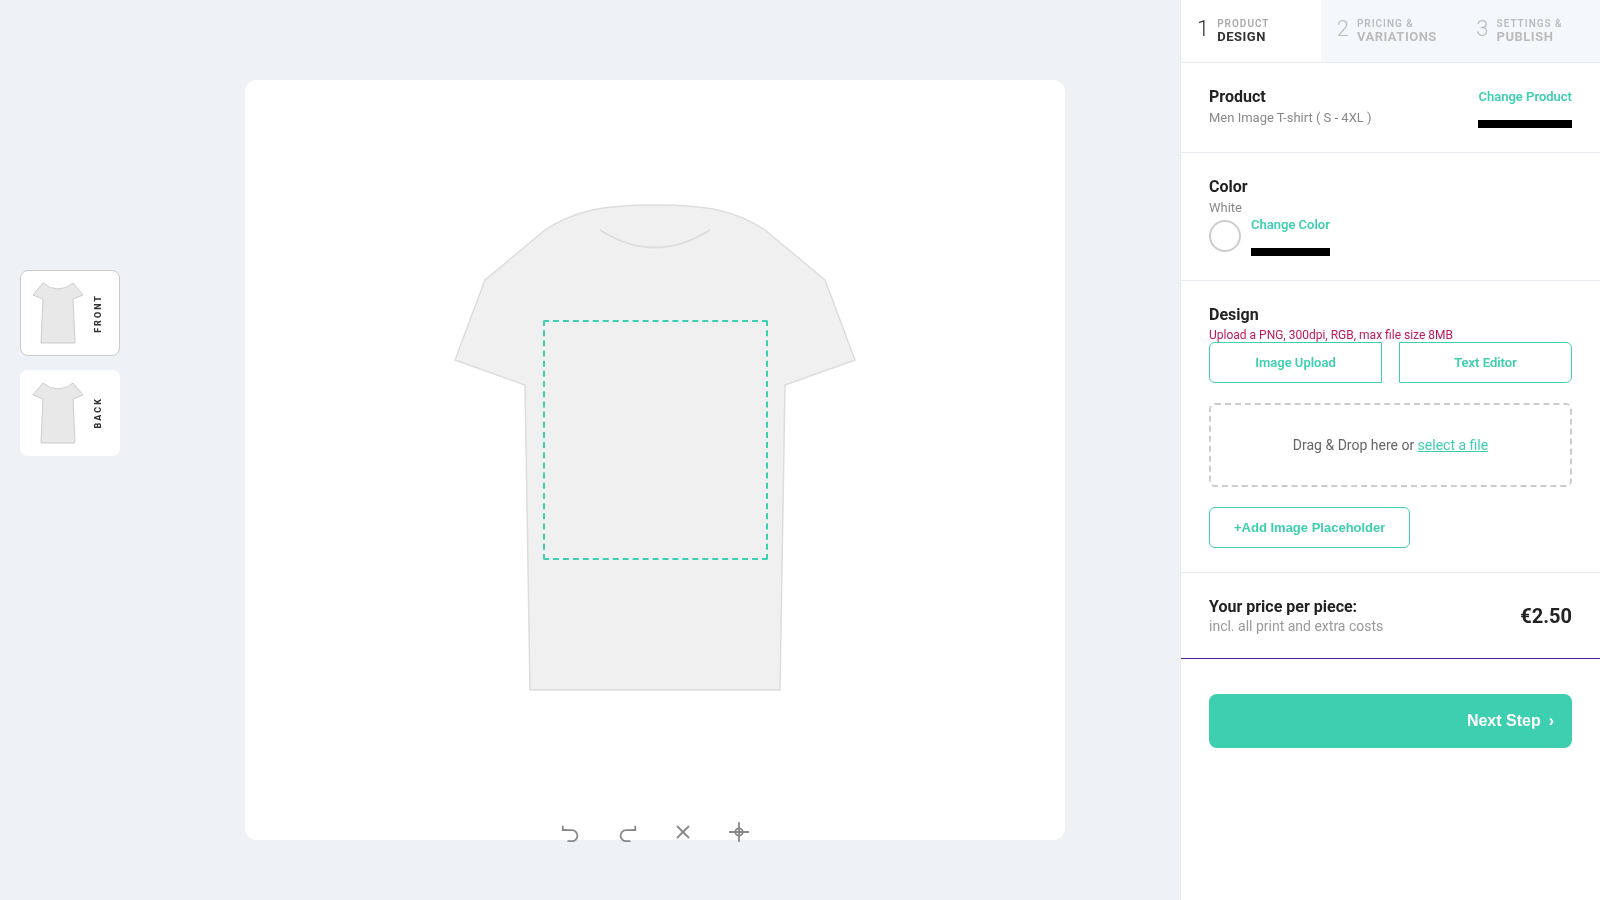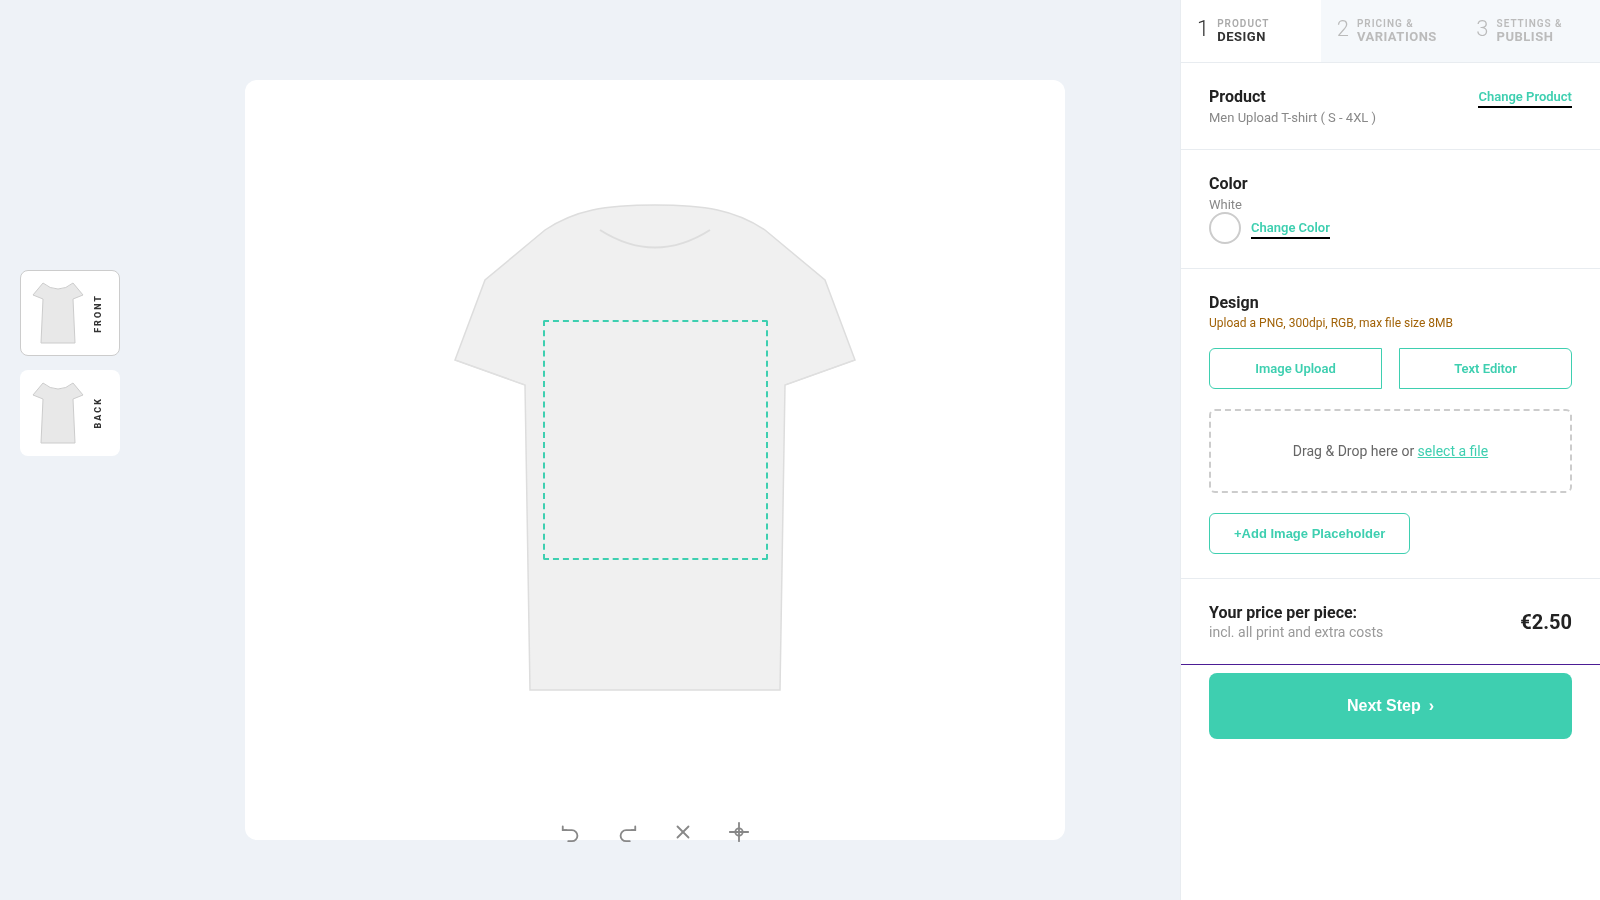--- a/index.html
+++ b/index.html
@@ -148,39 +148,38 @@
       font-size: 13px;
       color: #888;
     }
 
     .change-link {
       color: #3ecfb0;
       font-size: 13px;
       font-weight: 600;
       cursor: pointer;
       text-decoration: none;
-      border-bottom: 2px solid #000000;
-      padding-bottom: 2px;
+      border-bottom: 8px solid #000000;
+      padding-bottom: 16px;
       white-space: nowrap;
       margin-top: 2px;
     }
     .color-swatch {
       width: 32px;
       height: 32px;
       border-radius: 50%;
       border: 2px solid #ccc;
       background: #fff;
     }
 
     
     .design-hint {
       font-size: 12px;
-      color: #a16207;
+      color: #be185d;
       margin-top: 4px;
-      margin-bottom: 18px;
     }
 
     
     .upload-tabs {
       display: flex;
       gap: 17px;
       margin-bottom: 20px;
     }
     .upload-tab {
       flex: 1;
@@ -252,32 +251,32 @@
       margin-top: 2px;
     }
     .price-value {
       font-size: 20px;
       font-weight: 700;
       color: #222;
     }
 
     
     .next-step-btn {
-      margin: 8px 28px;
+      margin: 35px 28px;
       background: #3ecfb0;
       color: #fff;
       border: none;
       border-radius: 8px;
-      padding: 24px;
+      padding: 18px;
       font-size: 16px;
       font-weight: 600;
       cursor: pointer;
       display: flex;
       align-items: center;
-      justify-content: center;
+      justify-content: flex-end;
       gap: 8px;
       width: calc(100% - 56px);
     }
 
     
     .tshirt-svg-container {
       position: relative;
       width: 440px;
       height: 520px;
     }
@@ -375,21 +374,21 @@
         <span class="step-sub" style="color:#bbb;">SETTINGS &amp;</span>
         <span class="step-name" style="color:#bbb;">PUBLISH</span>
       </div>
     </div>
   </div>
 
   <div class="panel-section">
     <div class="section-row">
       <div>
         <div class="section-title">Product</div>
-        <div class="section-subtitle">Men Upload T-shirt  ( S - 4XL )</div>
+        <div class="section-subtitle">Men Image T-shirt  ( S - 4XL )</div>
       </div>
       <a class="change-link">Change Product</a>
     </div>
   </div>
 
   <div class="panel-section">
     <div class="section-row" style="align-items:flex-start;flex-direction:column;">
       <div>
         <div class="section-title">Color</div>
         <div class="section-subtitle">White</div>

